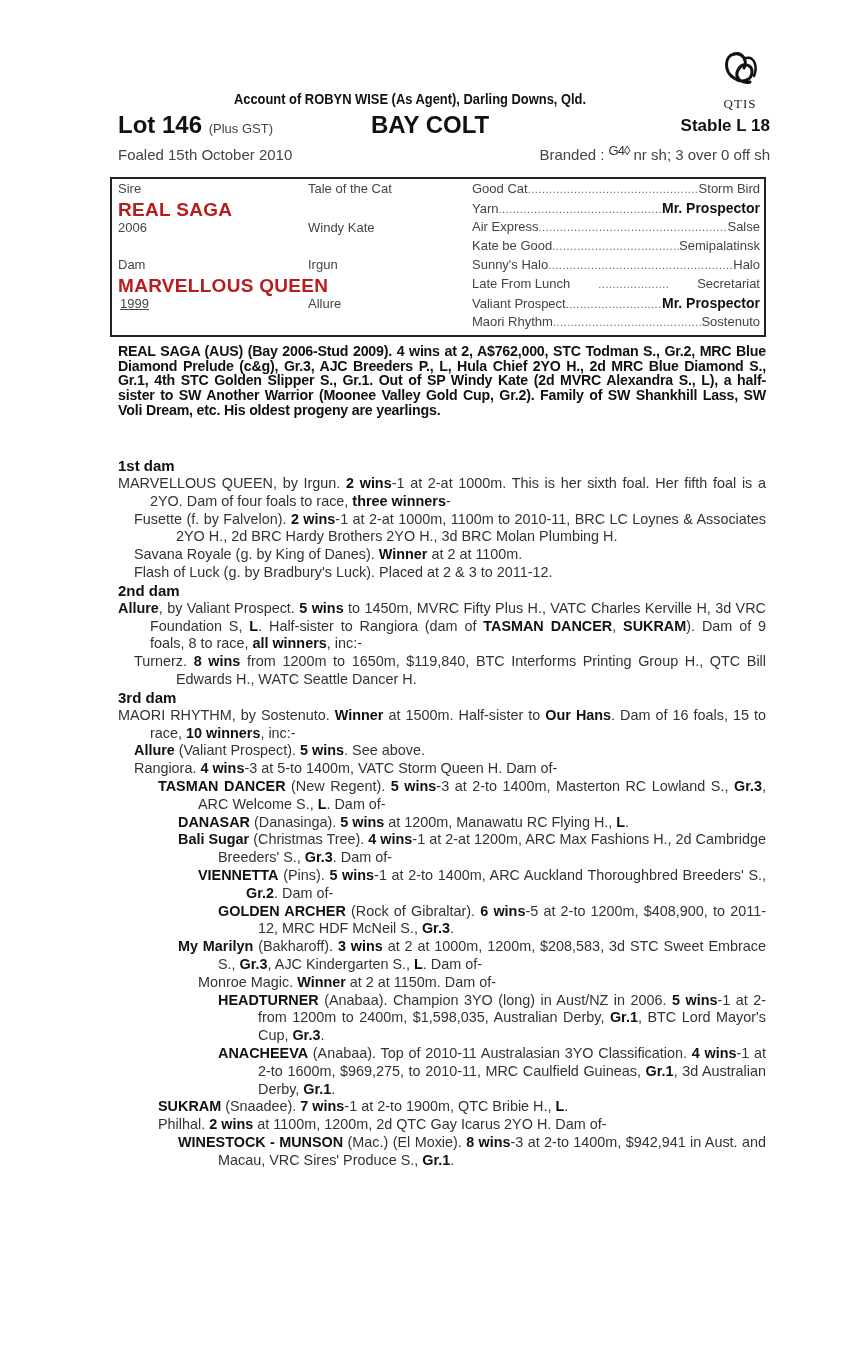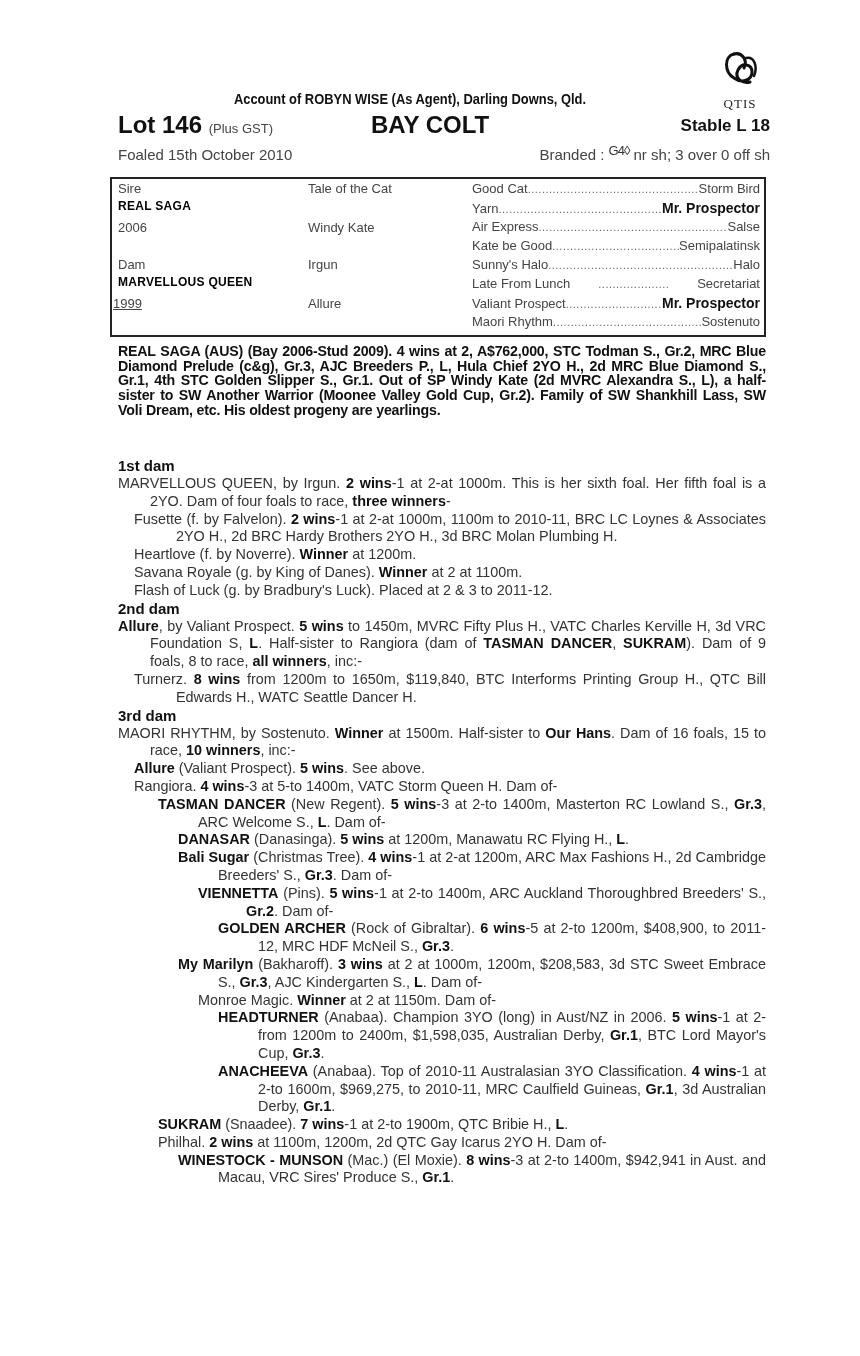--- a/index.html
+++ b/index.html
@@ -29,21 +29,21 @@
     .foaled { position: absolute; left: 0; top: 0; }
     .branded { position: absolute; right: 0; top: 0; white-space: nowrap; }
     .brand-mark { font-size: 13px; position: relative; top: -5px; letter-spacing: -1px; color: #333; }
 
     
     .pedigree {
       position: absolute; left: 0; top: 177px; width: 656px; height: 160px;
       border: 2px solid #222; box-sizing: border-box; font-size: 13px; color: #444;
     }
     .ped-cell { position: absolute; white-space: nowrap; }
-    .ped-name { font-weight: 900; font-size: 12px; color: #000000; letter-spacing: 0.3px; }
+    .ped-name { font-weight: 900; font-size: 19px; color: #b91c1c; letter-spacing: 0.3px; }
     .ped-gg { position: absolute; left: 360px; width: 288px; height: 18px; display: flex; align-items: baseline; }
     .ped-gg .a { white-space: nowrap; }
     .ped-gg .dots { flex: 1; overflow: hidden; white-space: nowrap; color: #666; font-size: 11px; letter-spacing: 0.5px; }
     .ped-gg .dots::before { content: "..............................................................................................................."; }
     .ped-gg .b { white-space: nowrap; }
     .ped-gg .b.bold { font-weight: 900; color: #111; font-size: 14px; }
 
     
     .sire-para {
       position: absolute; left: 8px; top: 344px; width: 648px;
@@ -100,21 +100,21 @@
 
   <div class="pedigree">
     <div class="ped-cell" style="left:6px;top:2px;">Sire</div>
     <div class="ped-cell ped-name" style="left:6px;top:20px;">REAL SAGA</div>
     <div class="ped-cell" style="left:6px;top:41px;">2006</div>
     <div class="ped-cell" style="left:196px;top:2px;">Tale of the Cat</div>
     <div class="ped-cell" style="left:196px;top:41px;">Windy Kate</div>
 
     <div class="ped-cell" style="left:6px;top:78px;">Dam</div>
     <div class="ped-cell ped-name" style="left:6px;top:96px;">MARVELLOUS QUEEN</div>
-    <div class="ped-cell" style="left:1px;top:117px;text-decoration:underline;">1999</div>
+    <div class="ped-cell" style="left:8px;top:117px;text-decoration:underline;">1999</div>
     <div class="ped-cell" style="left:196px;top:78px;">Irgun</div>
     <div class="ped-cell" style="left:196px;top:117px;">Allure</div>
 
     <div class="ped-gg" style="top:2px;">
         <span class="a">Good Cat</span>
         <span class="dots"></span>
         <span class="b">Storm Bird</span>
       </div>
     <div class="ped-gg" style="top:21px;">
         <span class="a">Yarn</span>
@@ -152,21 +152,20 @@
         <span class="b">Sostenuto</span>
       </div>
   </div>
 
   <div class="sire-para">REAL SAGA (AUS) (Bay 2006-Stud 2009). 4 wins at 2, A$762,000, STC Todman S., Gr.2, MRC Blue Diamond Prelude (c&amp;g), Gr.3, AJC Breeders P., L, Hula Chief 2YO H., 2d MRC Blue Diamond S., Gr.1, 4th STC Golden Slipper S., Gr.1. Out of SP Windy Kate (2d MVRC Alexandra S., L), a half-sister to SW Another Warrior (Moonee Valley Gold Cup, Gr.2). Family of SW Shankhill Lass, SW Voli Dream, etc. His oldest progeny are yearlings.</div>
 
   <div class="family" id="family">
       <div class="sec-head">1st dam</div>
       <div class="entry l0"><span>MARVELLOUS QUEEN, by Irgun. </span><b>2 wins</b><span>-1 at 2-at 1000m. This is her sixth foal. Her fifth foal is a 2YO. Dam of four foals to race, </span><b>three winners</b><span>-</span></div>
       <div class="entry l1"><span>Fusette (f. by Falvelon). </span><b>2 wins</b><span>-1 at 2-at 1000m, 1100m to 2010-11, BRC LC Loynes &amp; Associates 2YO H., 2d BRC Hardy Brothers 2YO H., 3d BRC Molan Plumbing H.</span></div>
-      <div class="entry l1"><span>Heartlove (f. by Noverre). </span><b>Winner</b><span> at 1200m.</span></div>
       <div class="entry l1"><span>Savana Royale (g. by King of Danes). </span><b>Winner</b><span> at 2 at 1100m.</span></div>
       <div class="entry l1"><span>Flash of Luck (g. by Bradbury's Luck). Placed at 2 &amp; 3 to 2011-12.</span></div>
       <div class="sec-head">2nd dam</div>
       <div class="entry l0"><b>Allure</b><span>, by Valiant Prospect. </span><b>5 wins</b><span> to 1450m, MVRC Fifty Plus H., VATC Charles Kerville H, 3d VRC Foundation S, </span><b>L</b><span>. Half-sister to Rangiora (dam of </span><b>TASMAN DANCER</b><span>, </span><b>SUKRAM</b><span>). Dam of 9 foals, 8 to race, </span><b>all winners</b><span>, inc:-</span></div>
       <div class="entry l1"><span>Turnerz. </span><b>8 wins</b><span> from 1200m to 1650m, $119,840, BTC Interforms Printing Group H., QTC Bill Edwards H., WATC Seattle Dancer H.</span></div>
       <div class="sec-head">3rd dam</div>
       <div class="entry l0"><span>MAORI RHYTHM, by Sostenuto. </span><b>Winner</b><span> at 1500m. Half-sister to </span><b>Our Hans</b><span>. Dam of 16 foals, 15 to race, </span><b>10 winners</b><span>, inc:-</span></div>
       <div class="entry l1"><b>Allure</b><span> (Valiant Prospect). </span><b>5 wins</b><span>. See above.</span></div>
       <div class="entry l1"><span>Rangiora. </span><b>4 wins</b><span>-3 at 5-to 1400m, VATC Storm Queen H. Dam of-</span></div>
       <div class="entry l2"><b>TASMAN DANCER</b><span> (New Regent). </span><b>5 wins</b><span>-3 at 2-to 1400m, Masterton RC Lowland S., </span><b>Gr.3</b><span>, ARC Welcome S., </span><b>L</b><span>. Dam of-</span></div>

